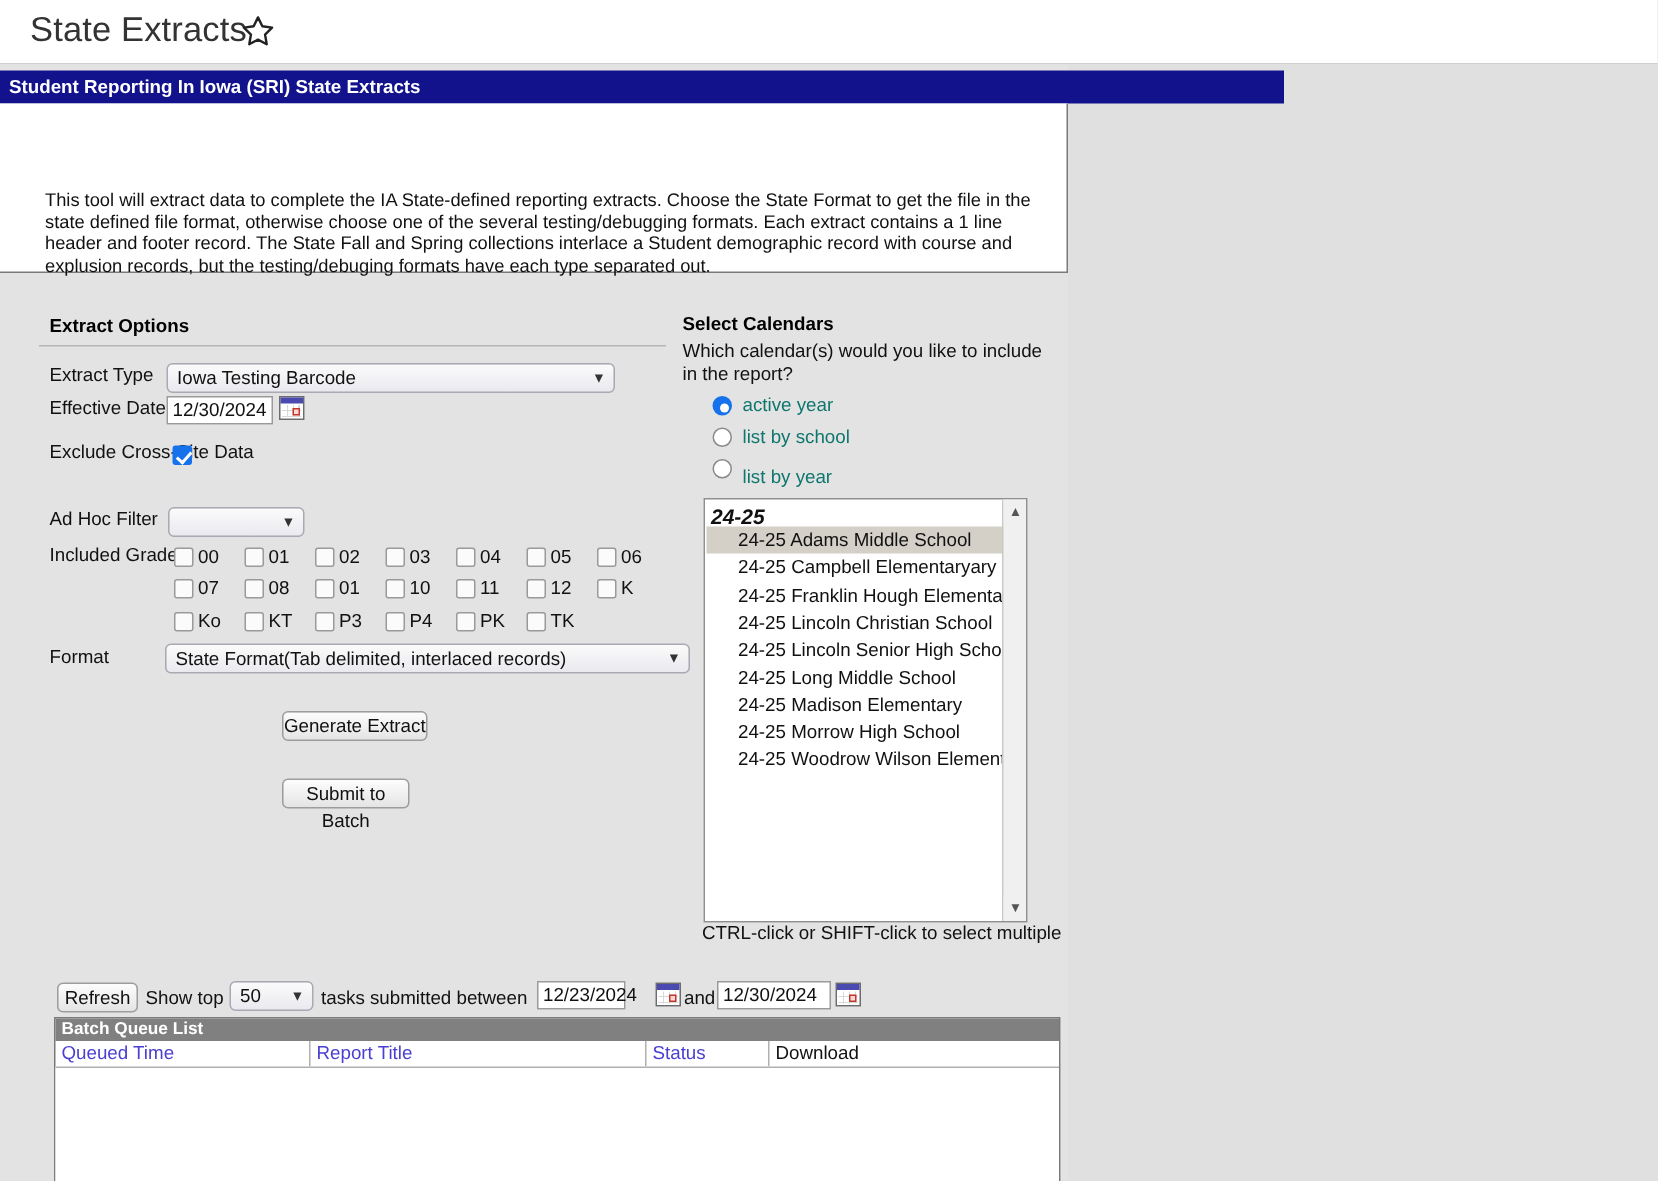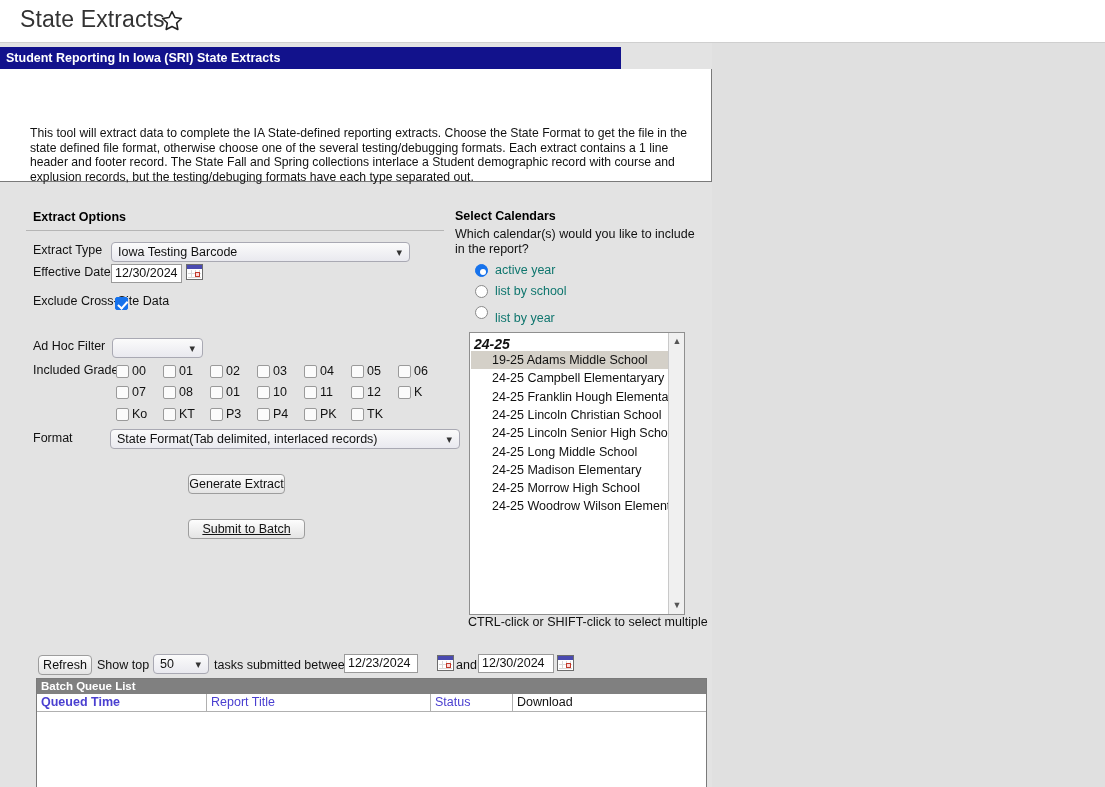--- a/index.html
+++ b/index.html
@@ -35,21 +35,21 @@
   #breadcrumb .crumb-current { color: #333333; }
 
   
   #panel {
     position: absolute; left: 0; top: 43px;
     width: 712px; height: 744px;
     background: #e3e3e3;
   }
   #section-header {
     position: absolute; left: 0; top: 4px;
-    width: 621px; height: 22px;
+    width: 856px; height: 22px;
     background: #12128c;
     color: #ffffff;
     font-size: 12.5px; font-weight: bold;
     line-height: 22px;
     padding-left: 6px;
   }
   #desc-box {
     position: absolute; left: 0; top: 26px;
     width: 712px; height: 113px;
     background: #ffffff;
@@ -308,37 +308,37 @@
       <div class="cbx-lbl" style="left: 367px; top: 364px;">TK</div>
     </div>
 
   <div class="lbl" style="left:33px; top:388px;">Format</div>
   <div class="sel" style="left:110px; top:386px; width:350px;">
     <span>State Format(Tab delimited, interlaced records)</span>
     <span class="arrow">▾</span>
   </div>
 
   <div class="btn" style="left:188px; top:431px; width:97px;">Generate Extract</div>
-  <div class="btn" style="left:188px; top:476px; width:117px;text-decoration:underline;">Submit to Batch</div>
+  <div class="btn" style="left:188px; top:476px; width:85px;">Submit to Batch</div>
 
   <div id="select-cal-title">Select Calendars</div>
   <div id="select-cal-q">Which calendar(s) would you like to include in the report?</div>
   <div id="radio-group">
       <div class="radio on" style="left: 475px; top: 221px;"></div>
       <div class="radio-lbl" style="left: 495px; top: 220px;">active year</div>
       <div class="radio" style="left: 475px; top: 242px;"></div>
       <div class="radio-lbl" style="left: 495px; top: 241px;">list by school</div>
       <div class="radio" style="left: 475px; top: 263px;"></div>
       <div class="radio-lbl" style="left: 495px; top: 268px;">list by year</div>
     </div>
 
   <div id="cal-list">
     <div id="cal-group">24-25</div>
     <div id="cal-items">
-        <div class="cal-item sel-row" style="top: 18px;">19-25 Adams Middle School</div>
+        <div class="cal-item sel-row" style="top: 18px;">24-25 Adams Middle School</div>
         <div class="cal-item" style="top: 36.3px;">24-25 Campbell Elementaryary S</div>
         <div class="cal-item" style="top: 54.6px;">24-25 Franklin Hough Elementa</div>
         <div class="cal-item" style="top: 72.9px;">24-25 Lincoln Christian School</div>
         <div class="cal-item" style="top: 91.2px;">24-25 Lincoln Senior High Scho</div>
         <div class="cal-item" style="top: 109.5px;">24-25 Long Middle School</div>
         <div class="cal-item" style="top: 127.8px;">24-25 Madison Elementary</div>
         <div class="cal-item" style="top: 146.1px;">24-25 Morrow High School</div>
         <div class="cal-item" style="top: 164.4px;">24-25 Woodrow Wilson Element</div>
       </div>
     <div id="cal-scroll">
@@ -348,38 +348,38 @@
   </div>
   <div id="cal-hint">CTRL-click or SHIFT-click to select multiple</div>
 
   <div class="btn" style="left:38px; top:612px; width:54px;">Refresh</div>
   <div class="lbl" style="left:97px; top:615px;">Show top</div>
   <div class="sel" style="left:153px; top:611px; width:56px;">
     <span>50</span>
     <span class="arrow">▾</span>
   </div>
   <div class="lbl" style="left:214px; top:615px;">tasks submitted between</div>
-  <div class="txtin" style="left:344px; top:611px; width:74px;">12/23/2024</div>
+  <div class="txtin" style="left:358px; top:611px; width:59px;">12/23/2024</div>
   <div class="cal-ico" style="left:437px; top:612px;">
     <span class="cal-top"></span>
       <span class="cal-g"></span>
       <span class="cal-dot"></span>
   </div>
   <div class="lbl" style="left:456px; top:615px;">and</div>
   <div class="txtin" style="left:478px; top:611px; width:76px;">12/30/2024</div>
   <div class="cal-ico" style="left:557px; top:612px;">
     <span class="cal-top"></span>
       <span class="cal-g"></span>
       <span class="cal-dot"></span>
   </div>
 
   <div id="bq-wrap">
     <div id="bq-title">Batch Queue List</div>
     <div id="bq-cols">
-        <div class="bq-col" style="left: 0px; width: 170px; font-weight: bold;">Queued Time</div>
+        <div class="bq-col" style="left: 0px; width: 170px;">Queued Time</div>
         <div class="bq-col" style="left: 170px; width: 224px;">Report Title</div>
         <div class="bq-col" style="left: 394px; width: 82px;">Status</div>
         <div class="bq-col plain" style="left: 476px; width: 193px;">Download</div>
       </div>
     <div id="bq-body"></div>
   </div>
 
 </div>
 
 </body></html>

